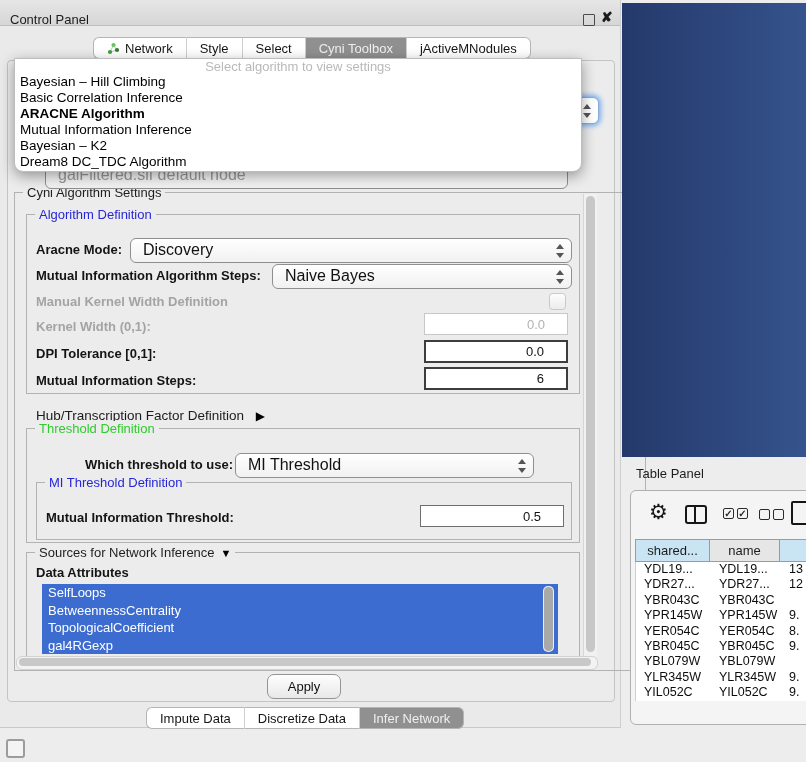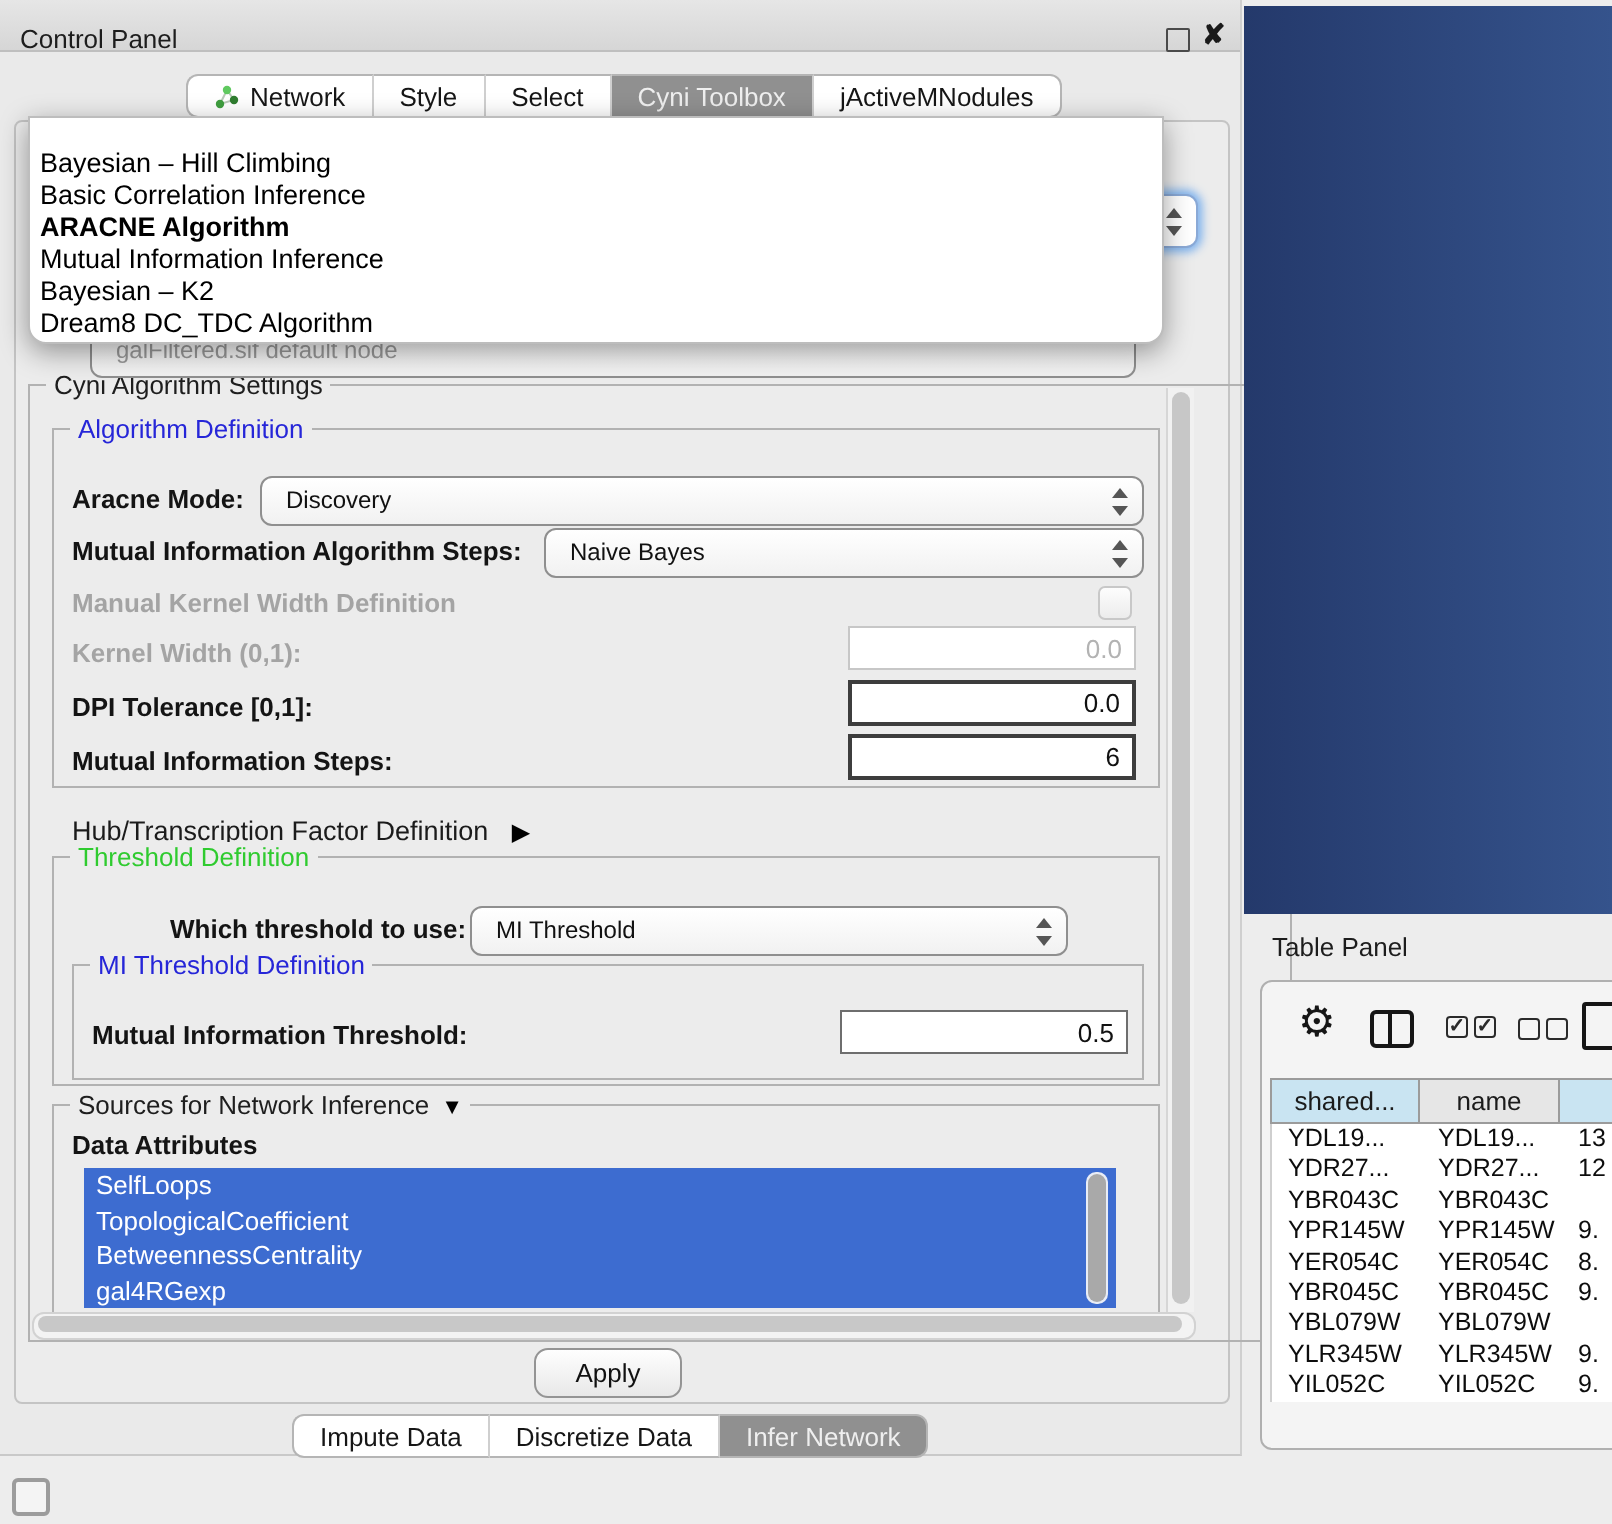--- a/index.html
+++ b/index.html
@@ -27,21 +27,21 @@
   .seg-tabs .tab.sel{background:#909090;color:#efefef;}
   .seg-tabs .tab .net-ico{margin-right:5px;display:inline-flex;}
   #cp-tabs{left:93px;top:37px;}
   #bottom-tabs{left:146px;top:707px;}
 
   #cp-body{left:7px;top:60px;width:606px;height:640px;background:#ececec;
            border:1px solid #c4c4c4;border-radius:4px;}
 
   
   .combo{background:linear-gradient(#ffffff,#f1f1f1);border:1px solid #8f8f8f;
-         border-radius:6px;font-size:12px;color:#111;}
+         border-radius:6px;font-size:16px;color:#111;}
   .combo .val{position:absolute;left:12px;top:0;line-height:22px;}
   .spin{position:absolute;right:7px;top:50%;width:8px;height:14px;margin-top:-7px;}
   .spin:before,.spin:after{content:"";position:absolute;left:0;border-left:4px solid transparent;
         border-right:4px solid transparent;}
   .spin:before{top:0;border-bottom:5px solid #555;}
   .spin:after{bottom:0;border-top:5px solid #555;}
   #combo-top-frag{left:500px;top:97px;width:97px;height:25px;border-radius:6px;
         border:1px solid #8aa9d6;background:#fff;box-shadow:0 0 5px 2px #7ab0ee;z-index:1;}
   #combo-bg{left:45px;top:161px;width:521px;height:26px;z-index:1;}
   #combo-bg .val{color:#9a9a9a;line-height:26px;}
@@ -61,21 +61,21 @@
   #settings-group{left:14px;top:192px;width:583px;height:477px;padding-left:47px;}
   #settings-vscroll{left:583px;top:194px;width:13px;height:462px;background:#f1f1f1;
         border-left:1px solid #d6d6d6;}
   #settings-vscroll .thumb{position:absolute;left:1.5px;top:2px;width:9px;height:456px;
         background:#c7c7c7;border-radius:5px;}
   #alg-def-group{left:26px;top:214px;width:552px;height:178px;}
   .blue{color:#2626d8 !important;}
   .green{color:#2fcb2f !important;}
   .flabel{font-size:13px;font-weight:bold;color:#141414;white-space:nowrap;}
   .flabel.dis{color:#a4a4a4;}
-  .field{background:#fff;font-size:13px;text-align:right;padding:0 6px;box-sizing:border-box;
+  .field{background:#fff;font-size:13px;text-align:right;padding:0 22px;box-sizing:border-box;
          color:#111;}
   input.field{outline:none;}
   #aracne-combo{left:130px;top:238px;width:440px;height:23px;}
   #mi-type-combo{left:272px;top:264px;width:298px;height:23px;}
   #manual-kernel-check{left:549px;top:293px;width:15px;height:15px;border:1px solid #c8c8c8;
         border-radius:3.5px;background:linear-gradient(#fdfdfd,#ececec);}
   #kernel-field{left:424px;top:313px;width:144px;height:22px;border:1px solid #c7c7c7;color:#b3b3b3;}
   #dpi-field{left:424px;top:340px;width:144px;height:23px;border:2px solid #3d3d3d;}
   #steps-field{left:424px;top:367px;width:144px;height:23px;border:2px solid #3d3d3d;}
   #hub-row{left:36px;top:408px;font-size:13.5px;color:#1b1b1b;}
@@ -174,20 +174,21 @@
   <div class="abs" id="cp-body"></div>
 
   <div class="abs combo" id="combo-top-frag">
     <span class="spin"></span>
   </div>
   <div class="abs combo" id="combo-bg">
     <span class="val">galFiltered.sif default node</span>
   </div>
 
   <div class="abs" id="algo-popup">
+    <div class="abs" id="algo-placeholder">Select algorithm to view settings</div>
     <div class="abs" id="algo-options" style="left:0;top:15px;width:100%;">
         <div class="popup-item">Bayesian – Hill Climbing</div>
         <div class="popup-item">Basic Correlation Inference</div>
         <div class="popup-item bold">ARACNE Algorithm</div>
         <div class="popup-item">Mutual Information Inference</div>
         <div class="popup-item">Bayesian – K2</div>
         <div class="popup-item">Dream8 DC_TDC Algorithm</div>
       </div>
   </div>
 
@@ -238,22 +239,22 @@
   </div>
   <span class="abs flabel" style="left:46px;top:510px;">Mutual Information Threshold:</span>
   <input class="abs field" id="mi-field" value="0.5" style="">
 
   <div class="abs group" id="sources-group">
     <span class="group-title" id="src-title"><span>Sources for Network Inference</span><span class="tri">▼</span></span>
   </div>
   <span class="abs flabel" id="attr-label">Data Attributes</span>
   <div class="abs" id="attr-list">
       <div class="attr-item">SelfLoops</div>
+      <div class="attr-item">BetweennessCentrality</div>
       <div class="attr-item">TopologicalCoefficient</div>
-      <div class="attr-item">BetweennessCentrality</div>
       <div class="attr-item">gal4RGexp</div>
     </div>
   <div class="abs" id="attr-vscroll">
       <span class="thumb"></span>
     </div>
   <div class="abs" id="settings-hscroll">
       <span class="thumb"></span>
     </div>
 
   <div class="abs" id="apply-btn">Apply</div>

